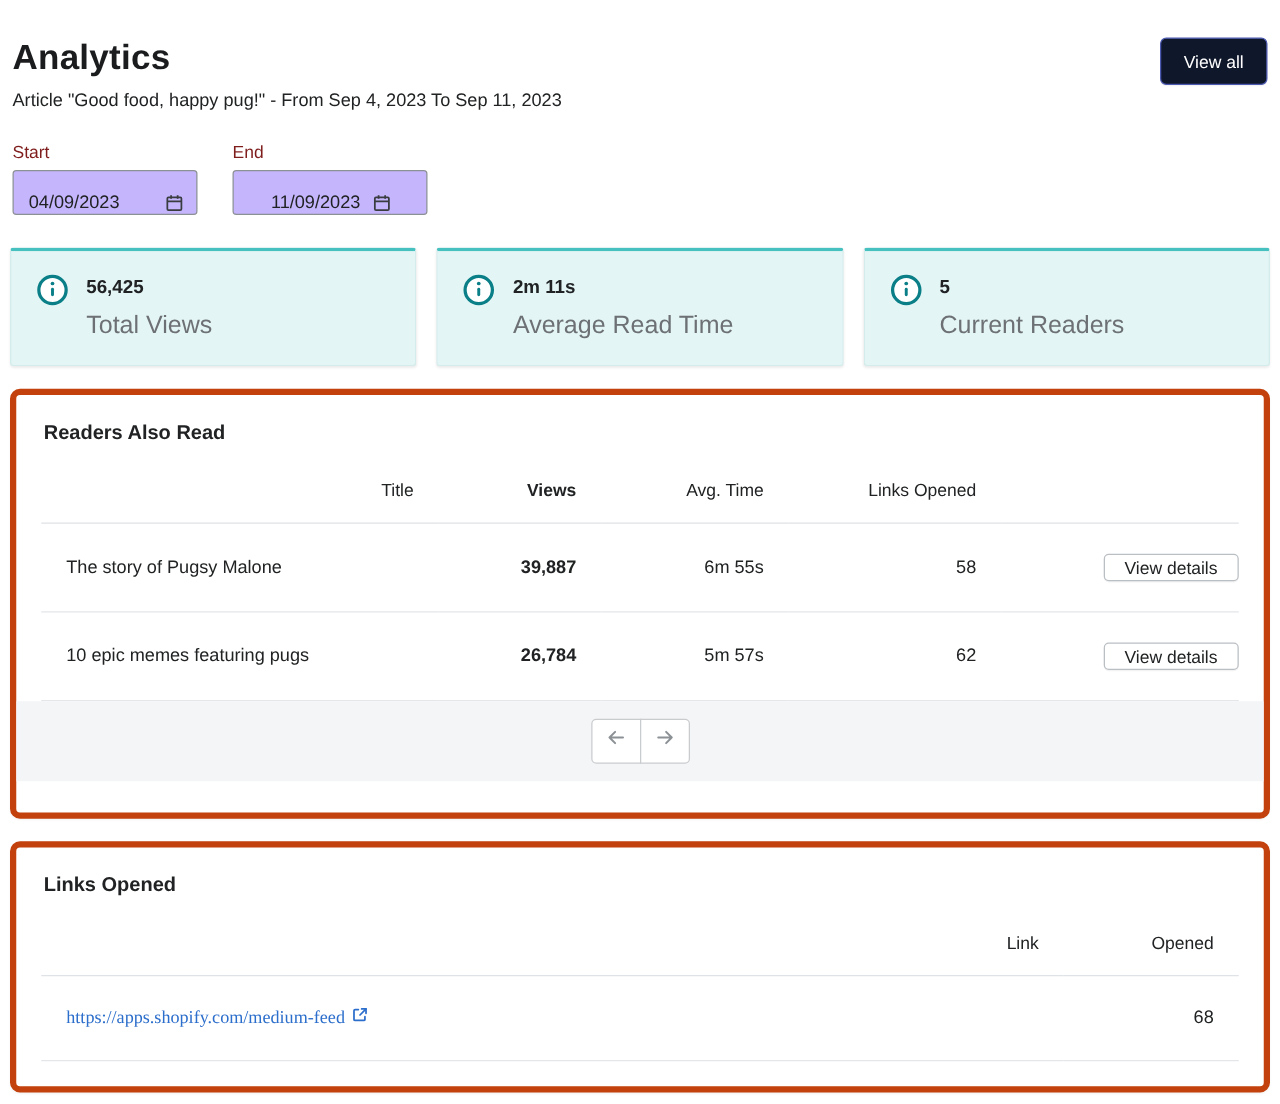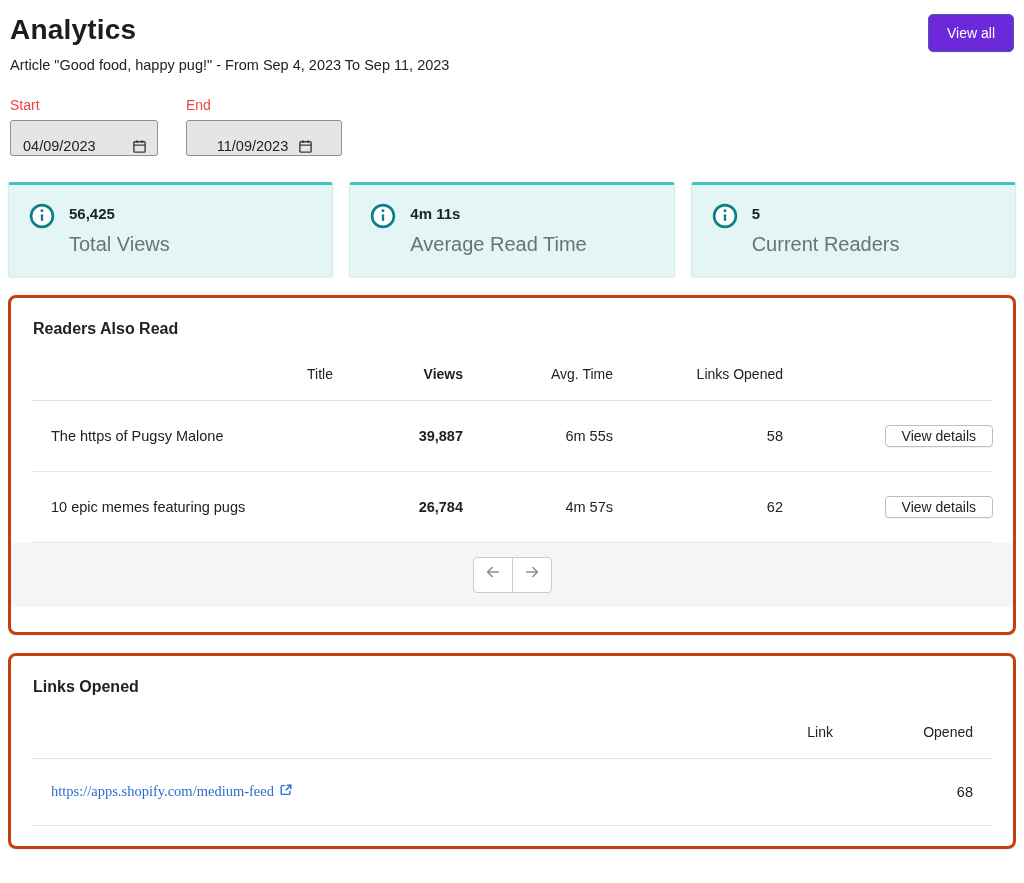--- a/index.html
+++ b/index.html
@@ -7,38 +7,38 @@
   body {
     width:1024px; height:883px;
     background:#ffffff;
     font-family:"Liberation Sans", sans-serif;
     color:#202223;
     overflow:hidden;
   }
   .page { padding:14px 8px 8px 8px; }
 
   
-  .header-row { display:flex; justify-content:space-between; align-items:flex-start; padding:0 2px; }
+  .header-row { display:flex; justify-content:space-between; align-items:flex-start; padding:0 2px;margin-top:16px; }
   .page-title { font-size:28px; font-weight:700; color:#1a1c1d; margin:0; letter-spacing:.2px; }
   .page-subtitle { font-size:14.5px; color:#202223; margin-top:11px; }
   .btn-primary {
-    background:#6d28d9; color:#fff; border:1px solid #4c59b0;
+    background:#0f172a; color:#fff; border:1px solid #4c59b0;
     font-size:14px; padding:10px 18px; border-radius:5px; cursor:pointer;
     font-family:"Liberation Sans", sans-serif;
     box-shadow:0 1px 0 rgba(22,29,37,.05);
   }
 
   
   .dates-row { display:flex; gap:28px; margin-top:24px; padding:0 2px; }
   .date-group { display:flex; flex-direction:column; }
-  .date-label { font-size:14px; margin-bottom:7px; color:#ef4444; }
+  .date-label { font-size:14px; margin-bottom:7px; color:#7f1d1d; }
   .date-input {
     display:flex; align-items:center; justify-content:space-between;
     width:148px; height:36px; padding:16px 10px 0 12px;
-    border:1px solid #8c9196; border-radius:3px; background:#e5e5e5;
+    border:1px solid #8c9196; border-radius:3px; background:#c4b5fd;
     font-size:14.5px; color:#202223; cursor:text;
   }
   .date-input.wide { width:156px;justify-content:center; }
   .cal-icon { display:inline-flex; margin-left:10px; cursor:pointer; }
 
   
   .stats-row { display:flex; gap:16px; margin-top:26px; }
   .stat-card {
     flex:1; background:#e3f5f5;
     border:1px solid #d4ecec; border-top:3px solid #47c1bf;
@@ -46,21 +46,21 @@
     padding:19px 20px 20px 20px;
     display:flex; align-items:flex-start; gap:14px;
   }
   .stat-text { display:flex; flex-direction:column; }
   .stat-value { font-size:15px; font-weight:700; color:#202223; line-height:1.3; }
   .stat-label { font-size:20px; color:#6d7175; margin-top:9px; }
   .info-icon { flex:0 0 auto; margin-top:-1px; cursor:default; }
 
   
   .card {
-    background:#fff; border:3px solid #c2410c; border-radius:8px;
+    background:#fff; border:5px solid #c2410c; border-radius:8px;
     box-shadow:0 1px 2px rgba(0,0,0,.05);
     margin-top:18px; overflow:hidden;
   }
   .card-title { font-size:16px; font-weight:700; color:#202223; padding:22px 22px 12px 22px; }
 
   .table-wrap { margin:0 20px; }
   table { width:100%; border-collapse:collapse; }
   th {
     font-size:14px; font-weight:400; color:#202223; text-align:right;
     padding:16px 20px 18px 20px; border-bottom:1px solid #dfe2e6; white-space:nowrap;
@@ -160,21 +160,21 @@
     </div>
     <div class="stat-card">
       <span class="info-icon">
         <svg width="26" height="26" viewBox="0 0 20 20">
             <circle cx="10" cy="10" r="8.4" fill="#ffffff" stroke="#0a7f87" stroke-width="2"></circle>
             <rect x="9.1" y="8.6" width="1.8" height="5.2" rx="0.9" fill="#0a7f87"></rect>
             <circle cx="10" cy="6" r="1.15" fill="#0a7f87"></circle>
           </svg>
       </span>
       <div class="stat-text">
-        <span class="stat-value">4m 11s</span>
+        <span class="stat-value">2m 11s</span>
         <span class="stat-label">Average Read Time</span>
       </div>
     </div>
     <div class="stat-card">
       <span class="info-icon">
         <svg width="26" height="26" viewBox="0 0 20 20">
             <circle cx="10" cy="10" r="8.4" fill="#ffffff" stroke="#0a7f87" stroke-width="2"></circle>
             <rect x="9.1" y="8.6" width="1.8" height="5.2" rx="0.9" fill="#0a7f87"></rect>
             <circle cx="10" cy="6" r="1.15" fill="#0a7f87"></circle>
           </svg>
@@ -194,32 +194,32 @@
           <tr>
             <th>Title</th>
             <th class="num col-views">Views</th>
             <th class="num col-avg">Avg. Time</th>
             <th class="num col-links">Links Opened</th>
             <th class="col-action"></th>
           </tr>
         </thead>
         <tbody>
           <tr>
-            <td>The https of Pugsy Malone</td>
+            <td>The story of Pugsy Malone</td>
             <td class="num col-views">39,887</td>
             <td class="num col-avg">6m 55s</td>
             <td class="num col-links">58</td>
             <td class="col-action">
               <button class="btn-secondary">View details</button>
             </td>
           </tr>
           <tr>
             <td>10 epic memes featuring pugs</td>
             <td class="num col-views">26,784</td>
-            <td class="num col-avg">4m 57s</td>
+            <td class="num col-avg">5m 57s</td>
             <td class="num col-links">62</td>
             <td class="col-action">
               <button class="btn-secondary">View details</button>
             </td>
           </tr>
         </tbody>
       </table>
     </div>
     <div class="table-footer">
       <div class="pager">

